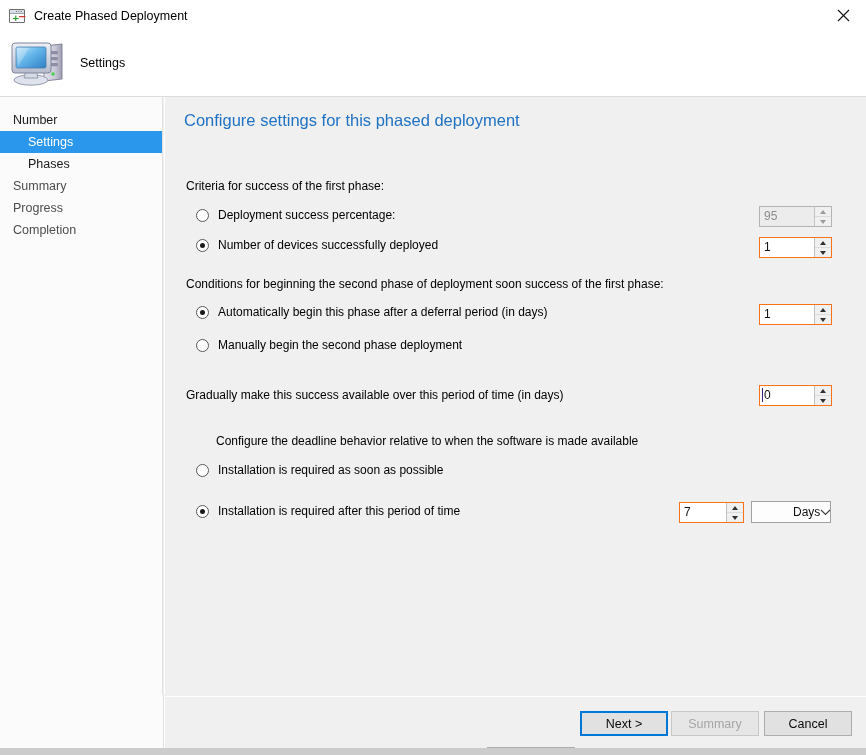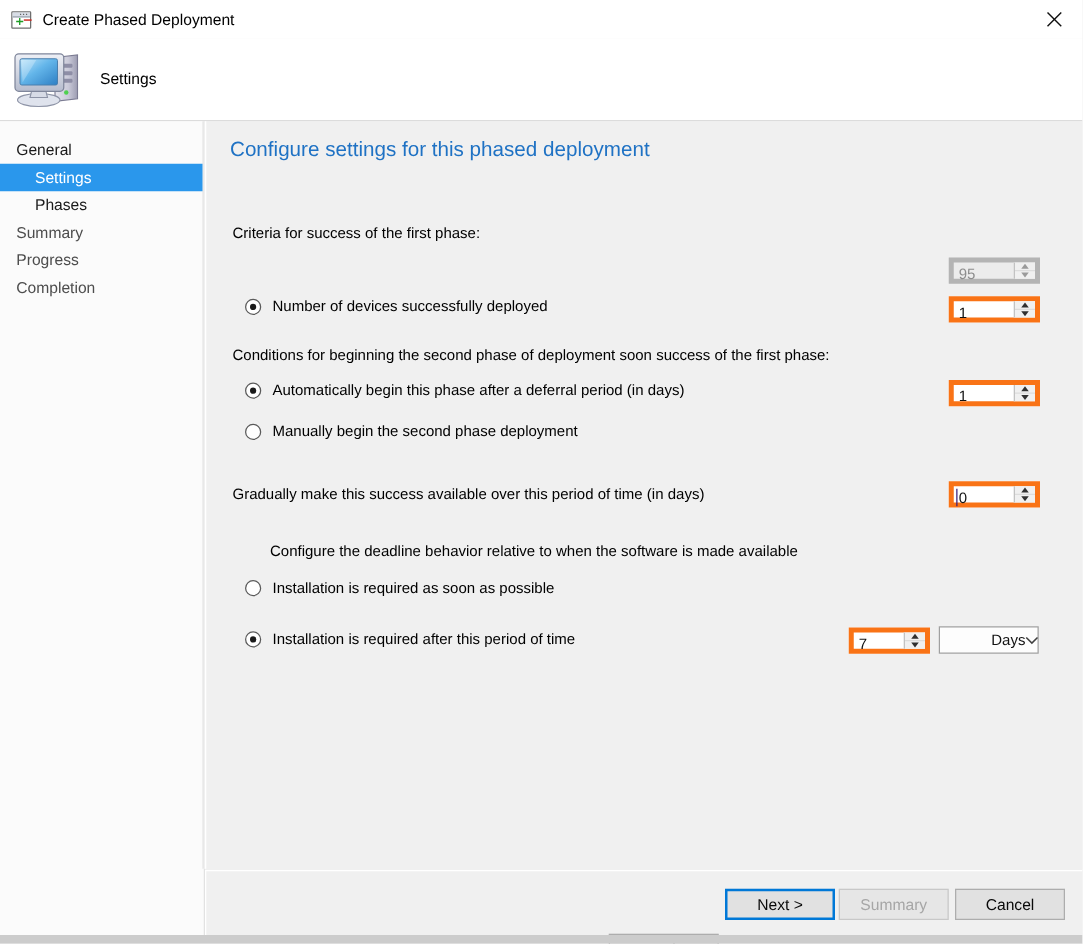--- a/index.html
+++ b/index.html
@@ -198,21 +198,21 @@
     font-size: 12px;
     color: #000000;
   }
 
   
   .spinner {
     position: absolute;
     height: 21px;
     display: flex;
     background: #ffffff;
-    border: 4px solid #f97316;
+    border: 1px solid #f97316;
     box-sizing: border-box;
   }
   .spinner.disabled {
     background: #ececec;
     border-color: #b4b4b4;
   }
   .spinner .val {
     flex: 1;
     padding-left: 4px;
     font-size: 12px;
@@ -386,34 +386,38 @@
 
         <rect x="3" y="8" width="39" height="30" rx="3" fill="url(#bez)" stroke="#7f869b" stroke-width="1"></rect>
         <rect x="7" y="12" width="30" height="21" rx="1.5" fill="url(#scr)" stroke="#4a7fae" stroke-width="0.8"></rect>
         <path d="M8 13 L20 13 L9 31 Z" fill="#ffffff" opacity="0.26"></path>
       </svg>
     </div>
     <div class="header-title">Settings</div>
   </div>
 
   <div class="sidebar">
-    <div class="nav-item top">General</div>
+    <div class="nav-item top">Number</div>
     <div class="nav-item indent selected">Settings</div>
     <div class="nav-item indent">Phases</div>
     <div class="nav-item">Summary</div>
     <div class="nav-item">Progress</div>
     <div class="nav-item">Completion</div>
   </div>
 
   <div class="content">
 
     <div class="page-heading">Configure settings for this phased deployment</div>
 
     <div class="section-label" style="left:21px; top:82px;">Criteria for success of the first phase:</div>
 
+    <div class="radio-row" style="left:31px; top:111px;">
+      <span class="radio"></span>
+      <span class="radio-label">Deployment success percentage:</span>
+    </div>
 
     <div class="radio-row" style="left:31px; top:141px;">
       <span class="radio checked"></span>
       <span class="radio-label">Number of devices successfully deployed</span>
     </div>
 
     <div class="spinner disabled" style="left:594px; top:109px; width:73px;">
       <div class="val">95</div>
       <div class="btns">
         <div class="sb">

